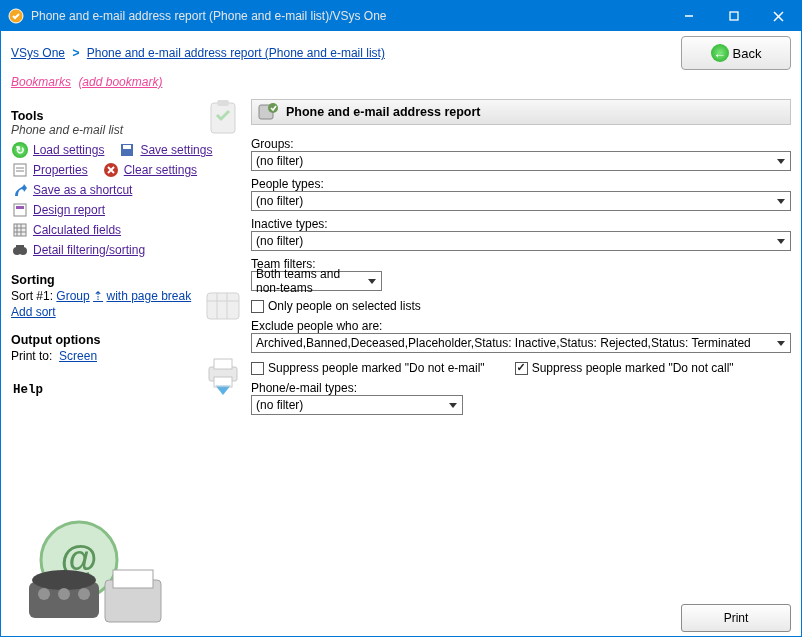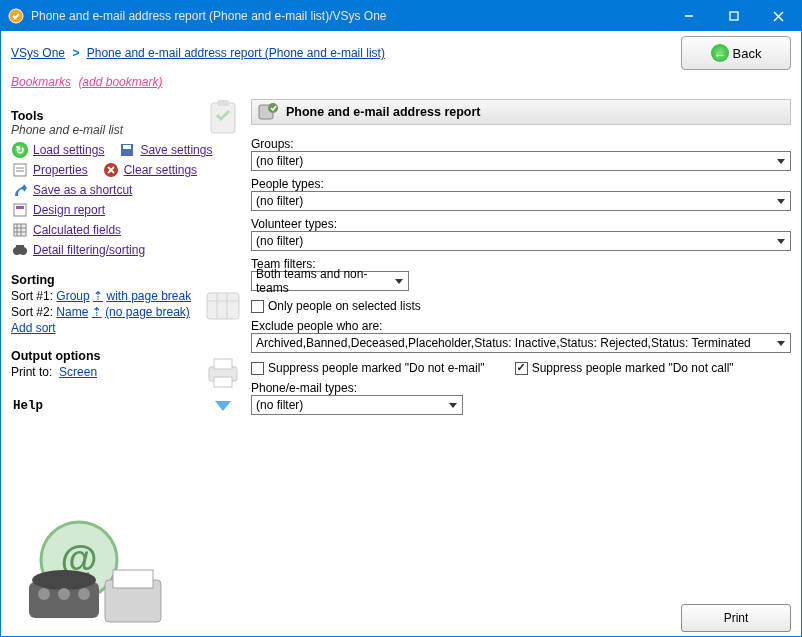--- a/index.html
+++ b/index.html
@@ -121,21 +121,21 @@
     display:flex;align-items:center;
   }
   .dd::after {
     content:"";
     position:absolute;right:5px;top:7px;
     width:0;height:0;
     border-left:4px solid transparent;
     border-right:4px solid transparent;
     border-top:5px solid #333;
   }
-  .dd.small { width:158px; }
+  .dd.small { width:131px; }
   .dd.med { width:212px; }
   .chk-row { display:flex; align-items:center; gap:4px; margin-top:8px; font-size:12px; }
   .chkbox { width:13px;height:13px;border:1px solid #555; background:#fff; display:flex;align-items:center;justify-content:center; font-size:11px; color:#222; line-height:1; }
   .chkbox.checked::after { content:"✓"; font-weight:bold; position:relative; top:-1px;}
   .chk-pair { display:flex; gap:30px; margin-top:8px; }
   .right-bottom { margin-top:auto; display:flex; justify-content:flex-end; padding-top:10px;align-items:flex-end;}
   .print-btn {
     width:110px;height:28px;
     border:1px solid #8a8a8a;border-radius:3px;
     background:linear-gradient(#fefefe,#e9e9e9);
@@ -286,25 +286,20 @@
           <line x1="24" y1="8" x2="24" y2="34" stroke="#bbb"></line>
         </svg>
     </div>
     <div class="sect-h grouphdr">Sorting</div>
     <div class="sortline">
       <span>Sort #1: </span><a href="#">Group</a>
       <span style="color:#0645ad;text-decoration:underline;">⇡</span>
       <a href="#">with page break</a>
     </div>
     <div class="sortline">
-      <span>Sort #2: </span><a href="#">Name</a>
-      <span style="color:#0645ad;text-decoration:underline;">⇡</span>
-      <a href="#">(no page break)</a>
-    </div>
-    <div class="sortline">
       <a href="#">Add sort</a>
     </div>
 
     <div class="left-illus" style="top:258px;">
       <svg viewBox="0 0 40 40">
           <rect x="6" y="14" width="28" height="14" rx="2" fill="#ddd" stroke="#aaa"></rect>
           <rect x="11" y="6" width="18" height="10" fill="#fff" stroke="#aaa"></rect>
           <rect x="11" y="24" width="18" height="10" fill="#fff" stroke="#aaa"></rect>
         </svg>
     </div>
@@ -350,21 +345,21 @@
     <div class="field-label">Groups:</div>
     <div class="dd">
         <span>(no filter)</span>
       </div>
 
     <div class="field-label">People types:</div>
     <div class="dd">
         <span>(no filter)</span>
       </div>
 
-    <div class="field-label">Volunteer types:</div>
+    <div class="field-label">Inactive types:</div>
     <div class="dd">
         <span>(no filter)</span>
       </div>
 
     <div class="field-label">Team filters:</div>
     <div class="dd small">
         <span>Both teams and non-teams</span>
       </div>
 
     <div class="chk-row">

